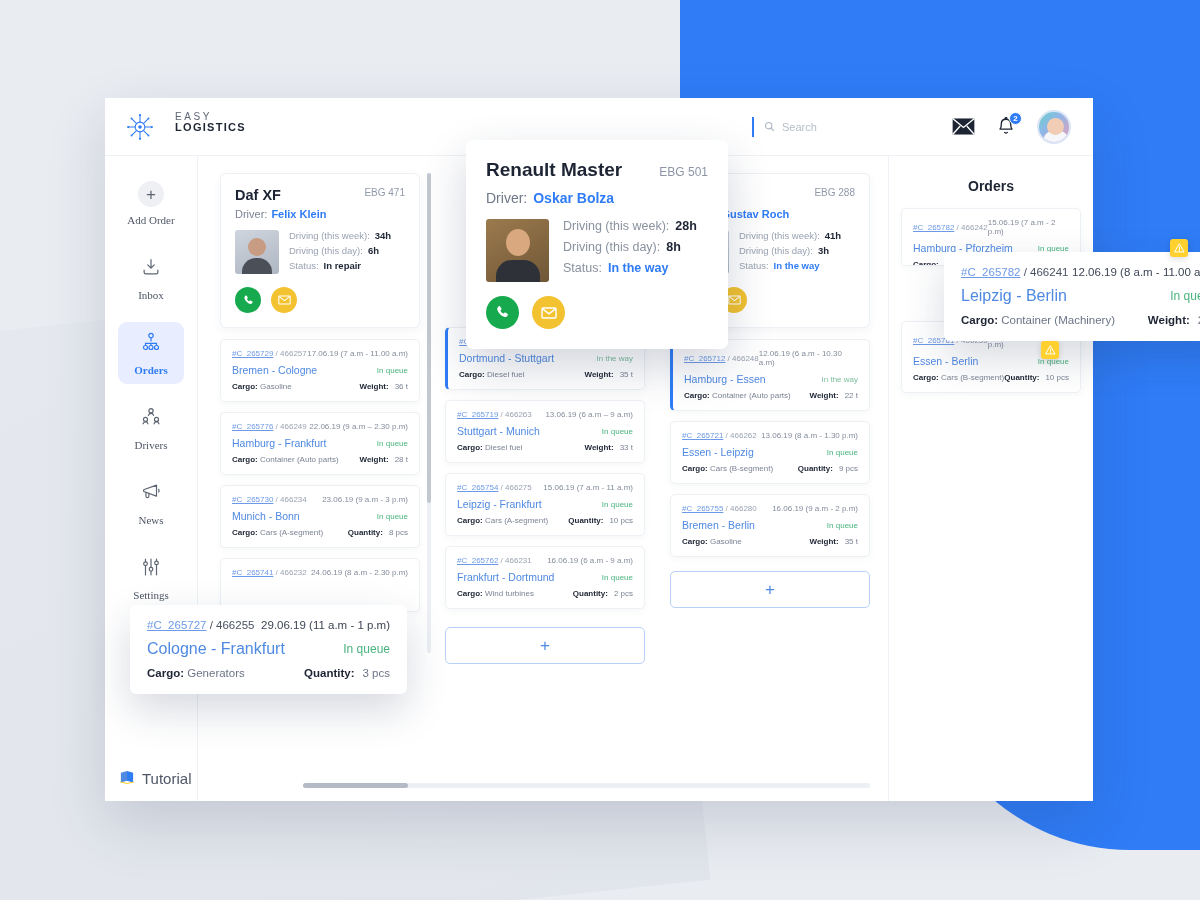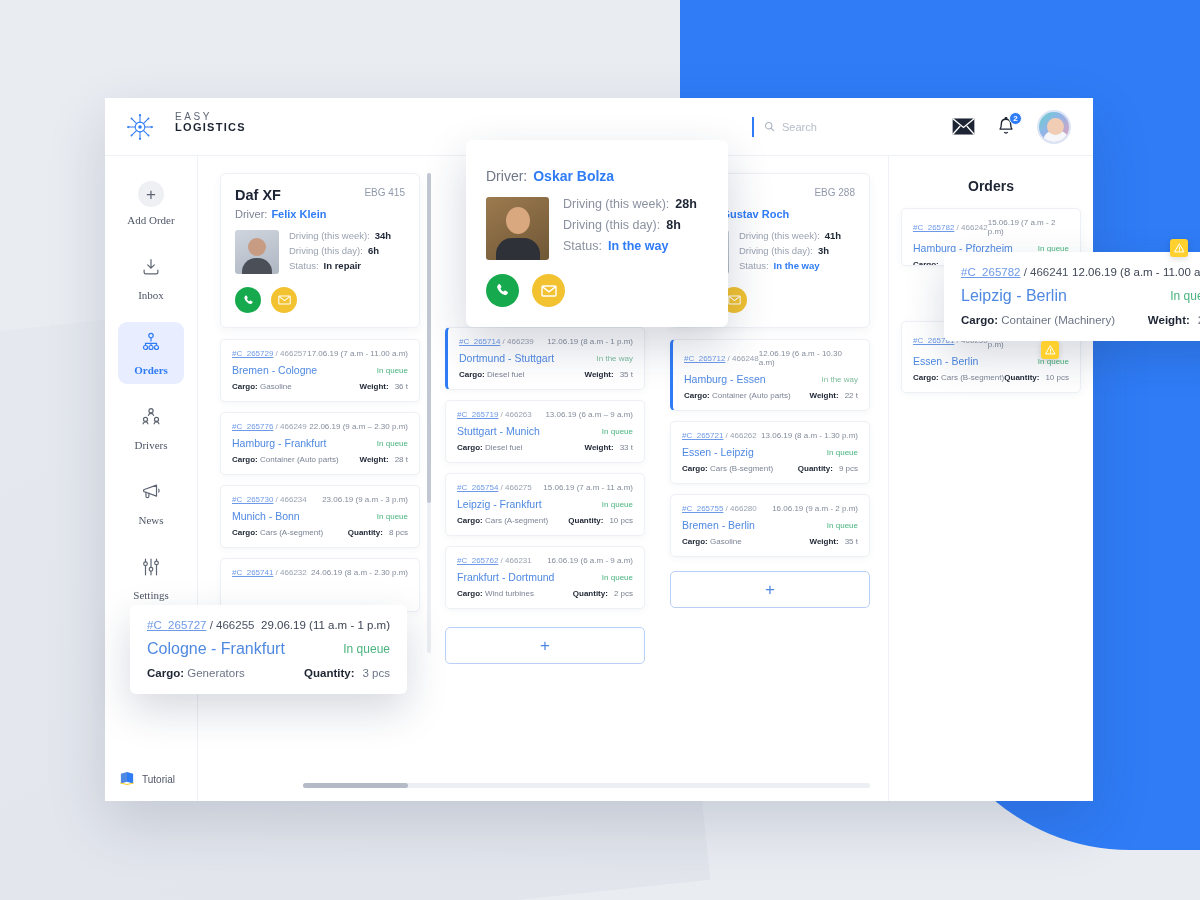--- a/index.html
+++ b/index.html
@@ -112,21 +112,21 @@
   .nav-item.active .nav-label { color: #2f7cf6; font-weight: 700; }
   .nav-plus {
     width: 26px; height: 26px; border-radius: 50%; background: #eef0f4;
     display: flex; align-items: center; justify-content: center;
     font-size: 17px; color: #5d6472; line-height: 1;
   }
   .tutorial {
     position: absolute; bottom: 14px; left: 14px;
     display: flex; align-items: center; gap: 7px; cursor: pointer;
   }
-  .tutorial span { font-size: 10px; color: #4f5666; }
+  .tutorial span { font-size: 15px; color: #4f5666; }
 
   
   .board {
     flex: 1; position: relative; background: #fff;
     display: flex; flex-direction: column; min-width: 0;
   }
   .board-top {
     display: flex; align-items: center; padding: 22px 22px 0 22px;
   }
   .board-title { font-size: 15px; font-weight: 700; color: #1d2433; }
@@ -448,21 +448,21 @@
 
     <div class="board">
 
 
       <div class="columns">
 
         <div class="column">
           <div class="truck-card">
             <div class="truck-head">
               <span class="truck-name">Daf XF</span>
-              <span class="truck-plate">EBG 415</span>
+              <span class="truck-plate">EBG 471</span>
             </div>
             <div class="truck-driver">
               <span>Driver:</span><b>Felix Klein</b>
             </div>
             <div class="truck-mid">
               <div class="truck-photo"></div>
               <div class="truck-stats">
                 <div class="stat-row">
                     <span>Driving (this week):</span>
                     <b>34h</b>
@@ -822,20 +822,24 @@
     <b>Cargo:</b>&nbsp;
     <span>Container (Machinery)</span>
     <span class="right">
         <b>Weight:</b>
         <span>25 t</span>
       </span>
   </div>
 </div>
 
 <div class="popup-truck">
+  <div class="pt-head">
+    <span class="pt-name">Renault Master</span>
+    <span class="pt-plate">EBG 501</span>
+  </div>
   <div class="pt-driver">
     <span>Driver:</span><b>Oskar Bolza</b>
   </div>
   <div class="pt-mid">
     <div class="pt-photo"></div>
     <div class="pt-stats">
       <div class="pt-stat">
           <span>Driving (this week):</span>
           <b>28h</b>
         </div>

